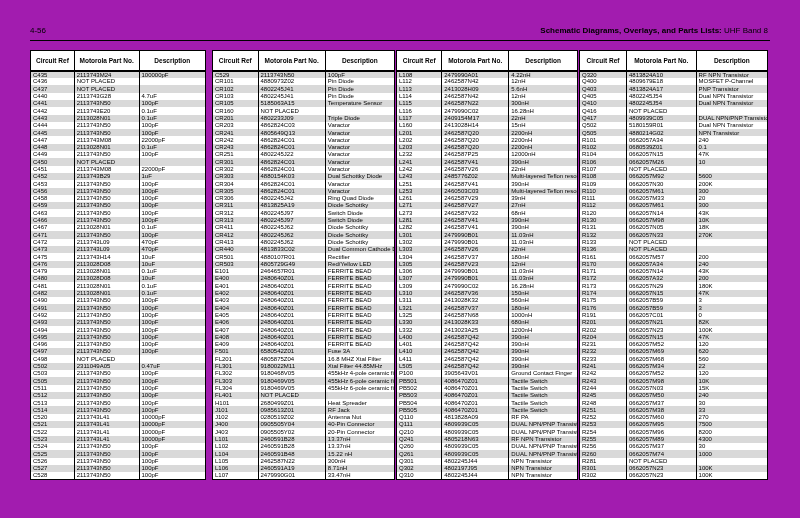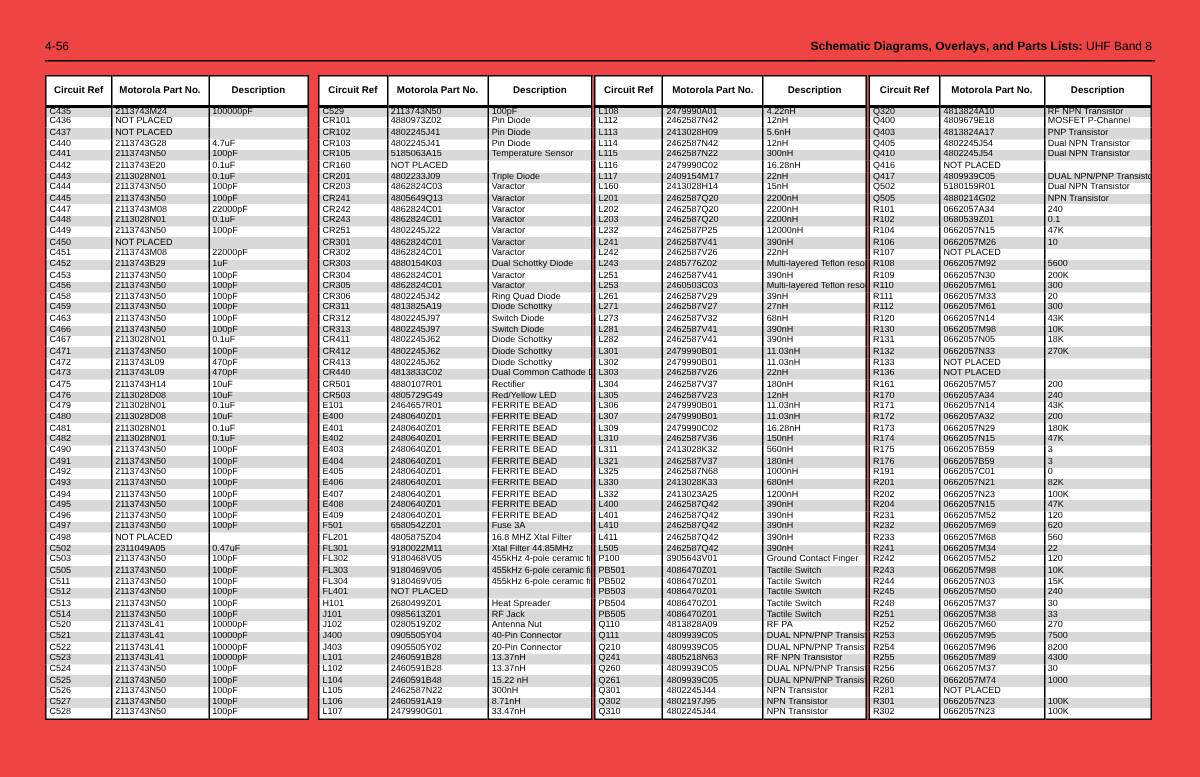--- a/index.html
+++ b/index.html
@@ -1,18 +1,18 @@
 <!DOCTYPE html>
 <html><head>
 <meta charset="utf-8">
 <style>
   * { margin:0; padding:0; box-sizing:border-box; }
   html,body { width:800px; height:518px; background:#ffffff; overflow:hidden;
               font-family:"Liberation Sans", sans-serif; color:#000; }
-  #page { position:relative; width:800px; height:518px; background:#ef4444; }
+  #page { position:relative; width:800px; height:518px; background:#a21caf; }
 
   .pageno { position:absolute; left:30px; top:26px; font-size:8px; }
   .dochdr { position:absolute; right:32px; top:26px; font-size:8px; text-align:right; }
   .dochdr .b { font-weight:bold; }
   .rule { position:absolute; left:30px; top:40px; width:740px; height:1px; background:#000; }
 
   table.parts { position:absolute; top:50px; border-collapse:collapse; table-layout:fixed;
                 border:1.5px solid #000; background:#fff; }
   #t0 { left:30px;  width:176px; }
   #t1 { left:212px; width:183px; }

